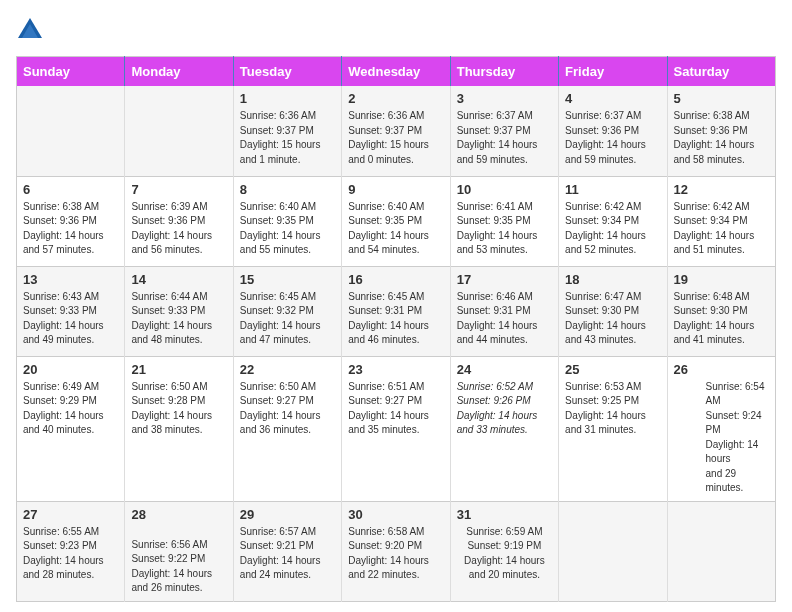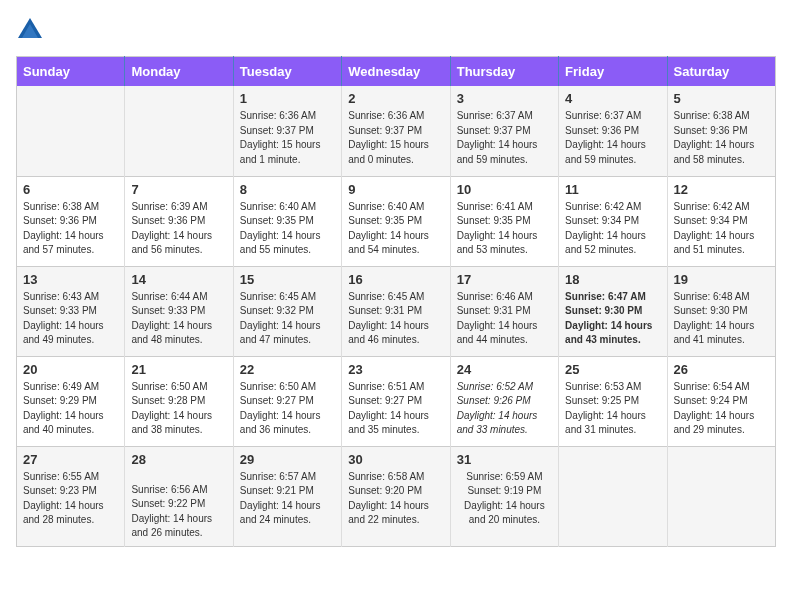--- a/index.html
+++ b/index.html
@@ -52,21 +52,21 @@
     .location-title {
       font-size: 16px;
       color: #555;
     }
     table {
       width: 100%;
       border-collapse: collapse;
       border: 1px solid #ccc;
     }
     thead tr {
-      background-color: #8b5cf6;
+      background-color: #d946ef;
     }
     thead th {
       color: #fff;
       font-size: 13px;
       font-weight: bold;
       padding: 7px 6px;
       text-align: left;
       border-right: 1px solid #4a7fc0;
     }
     thead th:last-child { border-right: none; }
@@ -258,21 +258,21 @@
         </td>
         <td>
           <span class="day-num">17</span>
           <div class="day-info" style="white-space: pre-line;">Sunrise: 6:46 AM
 Sunset: 9:31 PM
 Daylight: 14 hours
 and 44 minutes.</div>
         </td>
         <td>
           <span class="day-num">18</span>
-          <div class="day-info" style="white-space: pre-line; font-weight: bold;">Sunrise: 6:47 AM
+          <div class="day-info" style="white-space: pre-line;">Sunrise: 6:47 AM
 Sunset: 9:30 PM
 Daylight: 14 hours
 and 43 minutes.</div>
         </td>
         <td>
           <span class="day-num">19</span>
           <div class="day-info" style="white-space: pre-line;">Sunrise: 6:48 AM
 Sunset: 9:30 PM
 Daylight: 14 hours
 and 41 minutes.</div>
@@ -316,21 +316,21 @@
         </td>
         <td>
           <span class="day-num">25</span>
           <div class="day-info" style="white-space: pre-line;">Sunrise: 6:53 AM
 Sunset: 9:25 PM
 Daylight: 14 hours
 and 31 minutes.</div>
         </td>
         <td>
           <span class="day-num">26</span>
-          <div class="day-info" style="white-space: pre-line;">Sunrise: 6:54 AM
+          <div class="day-info" style="white-space: pre-line; margin-left: 32px;">Sunrise: 6:54 AM
 Sunset: 9:24 PM
 Daylight: 14 hours
 and 29 minutes.</div>
         </td>
       </tr>
       <tr>
         <td>
           <span class="day-num">27</span>
           <div class="day-info" style="white-space: pre-line;">Sunrise: 6:55 AM
 Sunset: 9:23 PM

